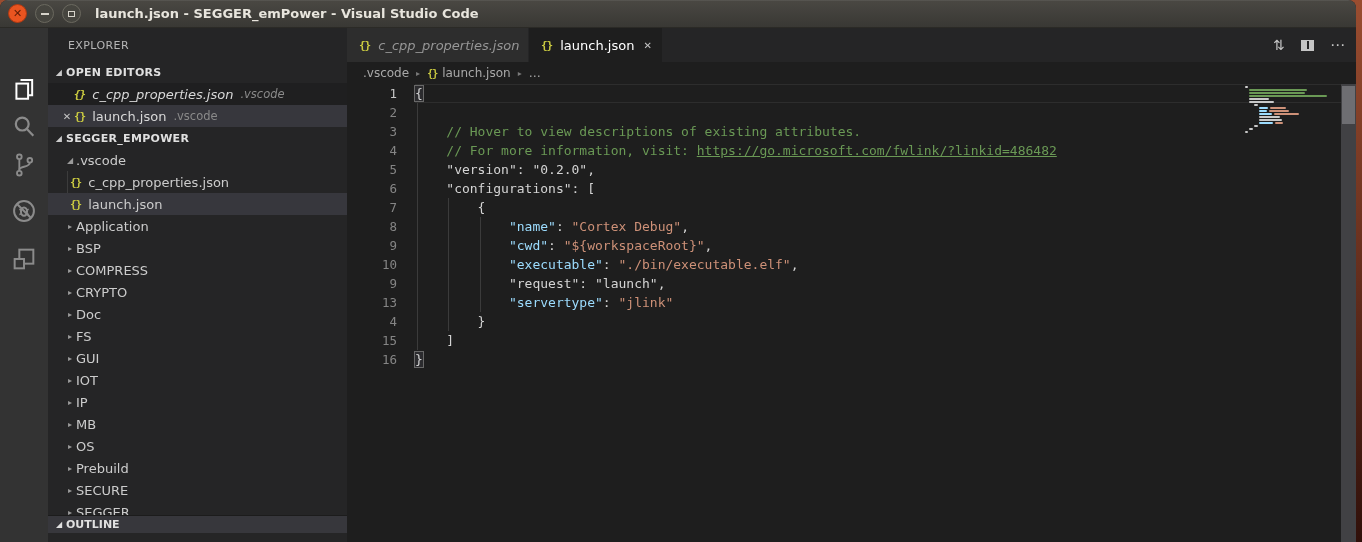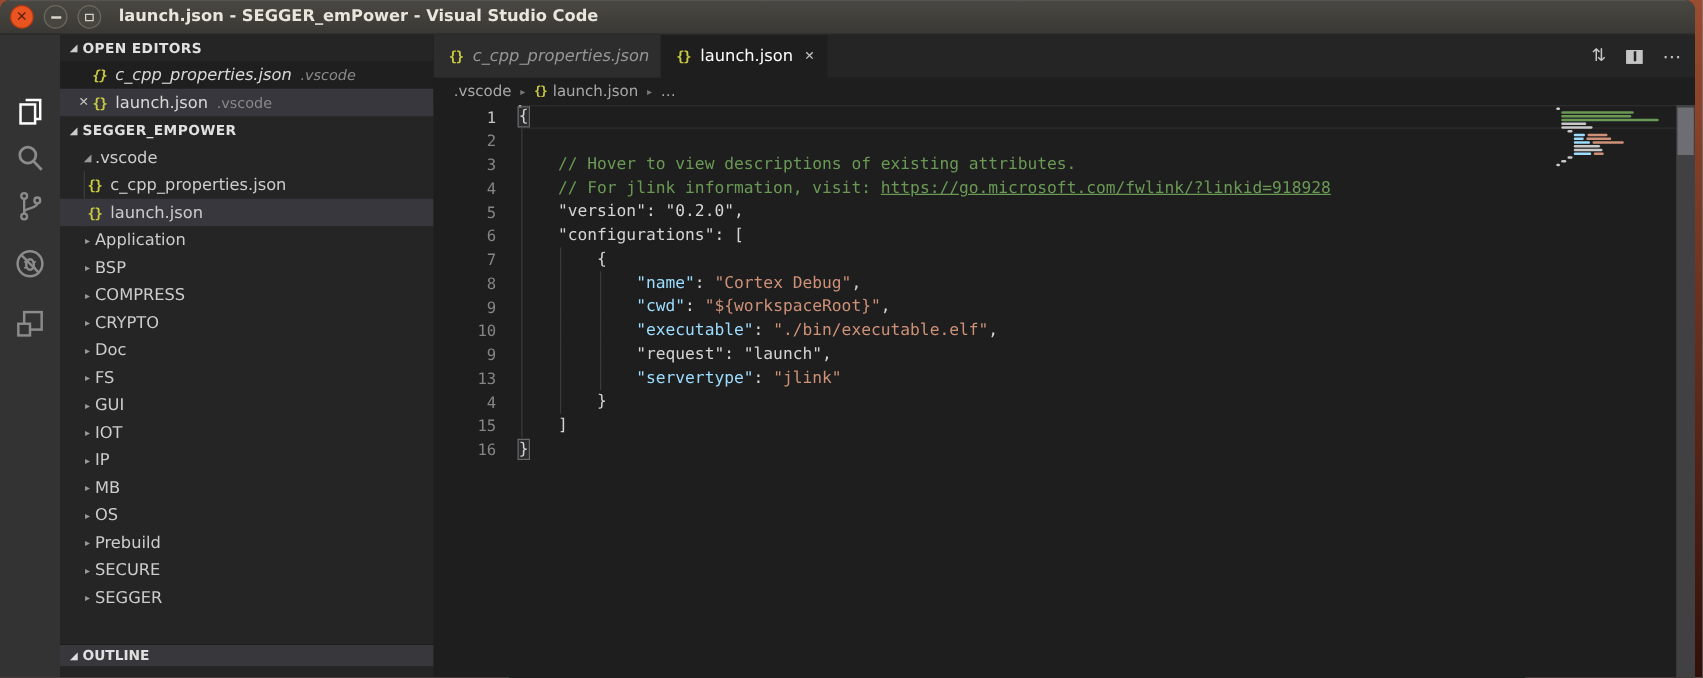--- a/index.html
+++ b/index.html
@@ -174,20 +174,21 @@
         <svg viewBox="0 0 24 24">
             <g fill="none" stroke="#8b8b8b" stroke-width="1.7">
           <rect x="8" y="4" width="12" height="12"></rect>
           <rect x="4" y="12" width="8" height="8" fill="#333333"></rect>
             </g>
           </svg>
       </div>
     </div>
 
     <div id="sidebar">
+      <div id="explorer-title">EXPLORER</div>
 
       <div class="section-header">
         <span class="twistie">◢</span>
         <span>OPEN EDITORS</span>
       </div>
 
       <div class="oe-row preview-row">
         <span class="close-slot"></span>
         <span class="jsonic">{}</span>
         <span class="oe-label">c_cpp_properties.json</span>
@@ -310,21 +311,21 @@
         <span class="jsonic">{}</span>
         <span>launch.json</span>
         <span class="sep">▸</span>
         <span>…</span>
       </div>
 
       <div id="editor-content">
           <div class="code-line cur"><div class="ln">1</div><div class="lt"><span class="cursor"></span><span class="tok-bm">{</span></div></div>
           <div class="code-line"><div class="ln">2</div><div class="lt"><span class="guide" style="left: calc(0ch + 2px);"></span><span class="tok-df">    </span></div></div>
           <div class="code-line"><div class="ln">3</div><div class="lt"><span class="guide" style="left: calc(0ch + 2px);"></span><span class="tok-df">    </span><span class="tok-cm">// Hover to view descriptions of existing attributes.</span></div></div>
-          <div class="code-line"><div class="ln">4</div><div class="lt"><span class="guide" style="left: calc(0ch + 2px);"></span><span class="tok-df">    </span><span class="tok-cm">// For jlink information, visit: </span><span class="tok-lk">https://go.microsoft.com/fwlink/?linkid=918928</span></div></div>
+          <div class="code-line"><div class="ln">4</div><div class="lt"><span class="guide" style="left: calc(0ch + 2px);"></span><span class="tok-df">    </span><span class="tok-cm">// For more information, visit: </span><span class="tok-lk">https://go.microsoft.com/fwlink/?linkid=486482</span></div></div>
           <div class="code-line"><div class="ln">5</div><div class="lt"><span class="guide" style="left: calc(0ch + 2px);"></span><span class="tok-df">    "version": "0.2.0",</span></div></div>
           <div class="code-line"><div class="ln">6</div><div class="lt"><span class="guide" style="left: calc(0ch + 2px);"></span><span class="tok-df">    "configurations": [</span></div></div>
           <div class="code-line"><div class="ln">7</div><div class="lt"><span class="guide" style="left: calc(0ch + 2px);"></span><span class="guide" style="left: calc(4ch + 2px);"></span><span class="tok-df">        {</span></div></div>
           <div class="code-line"><div class="ln">8</div><div class="lt"><span class="guide" style="left: calc(0ch + 2px);"></span><span class="guide" style="left: calc(4ch + 2px);"></span><span class="guide" style="left: calc(8ch + 2px);"></span><span class="tok-df">            </span><span class="tok-kb">"name"</span><span class="tok-df">: </span><span class="tok-st">"Cortex Debug"</span><span class="tok-df">,</span></div></div>
           <div class="code-line"><div class="ln">9</div><div class="lt"><span class="guide" style="left: calc(0ch + 2px);"></span><span class="guide" style="left: calc(4ch + 2px);"></span><span class="guide" style="left: calc(8ch + 2px);"></span><span class="tok-df">            </span><span class="tok-kb">"cwd"</span><span class="tok-df">: </span><span class="tok-st">"${workspaceRoot}"</span><span class="tok-df">,</span></div></div>
           <div class="code-line"><div class="ln">10</div><div class="lt"><span class="guide" style="left: calc(0ch + 2px);"></span><span class="guide" style="left: calc(4ch + 2px);"></span><span class="guide" style="left: calc(8ch + 2px);"></span><span class="tok-df">            </span><span class="tok-kb">"executable"</span><span class="tok-df">: </span><span class="tok-st">"./bin/executable.elf"</span><span class="tok-df">,</span></div></div>
           <div class="code-line"><div class="ln">9</div><div class="lt"><span class="guide" style="left: calc(0ch + 2px);"></span><span class="guide" style="left: calc(4ch + 2px);"></span><span class="guide" style="left: calc(8ch + 2px);"></span><span class="tok-df">            "request": "launch",</span></div></div>
           <div class="code-line"><div class="ln">13</div><div class="lt"><span class="guide" style="left: calc(0ch + 2px);"></span><span class="guide" style="left: calc(4ch + 2px);"></span><span class="guide" style="left: calc(8ch + 2px);"></span><span class="tok-df">            </span><span class="tok-kb">"servertype"</span><span class="tok-df">: </span><span class="tok-st">"jlink"</span></div></div>
           <div class="code-line"><div class="ln">4</div><div class="lt"><span class="guide" style="left: calc(0ch + 2px);"></span><span class="guide" style="left: calc(4ch + 2px);"></span><span class="tok-df">        }</span></div></div>
           <div class="code-line"><div class="ln">15</div><div class="lt"><span class="guide" style="left: calc(0ch + 2px);"></span><span class="tok-df">    ]</span></div></div>

